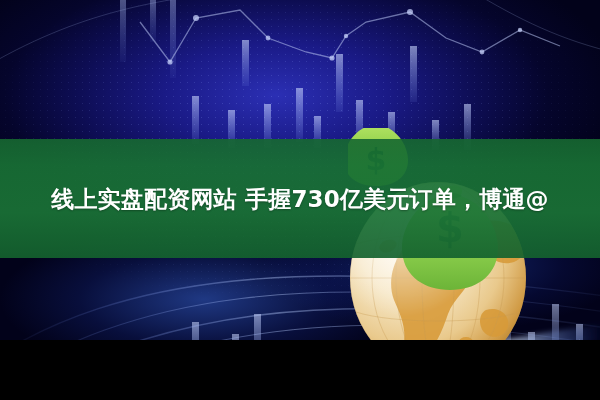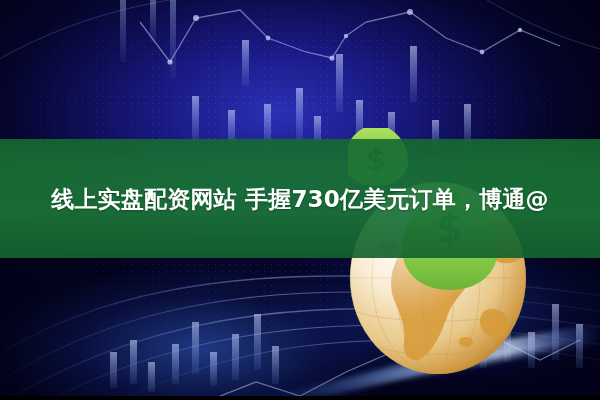--- a/index.html
+++ b/index.html
@@ -7,21 +7,21 @@
     padding: 0;
     background: #000;
   }
   body {
     font-family: "DejaVu Sans", "Liberation Sans", sans-serif;
   }
 
   #banner {
     position: relative;
     width: 600px;
-    height: 396px;
+    height: 340px;
     overflow: hidden;
     background: #02021a;
   }
 
   
   .layer {
     position: absolute;
     inset: 0;
     pointer-events: none;
   }

